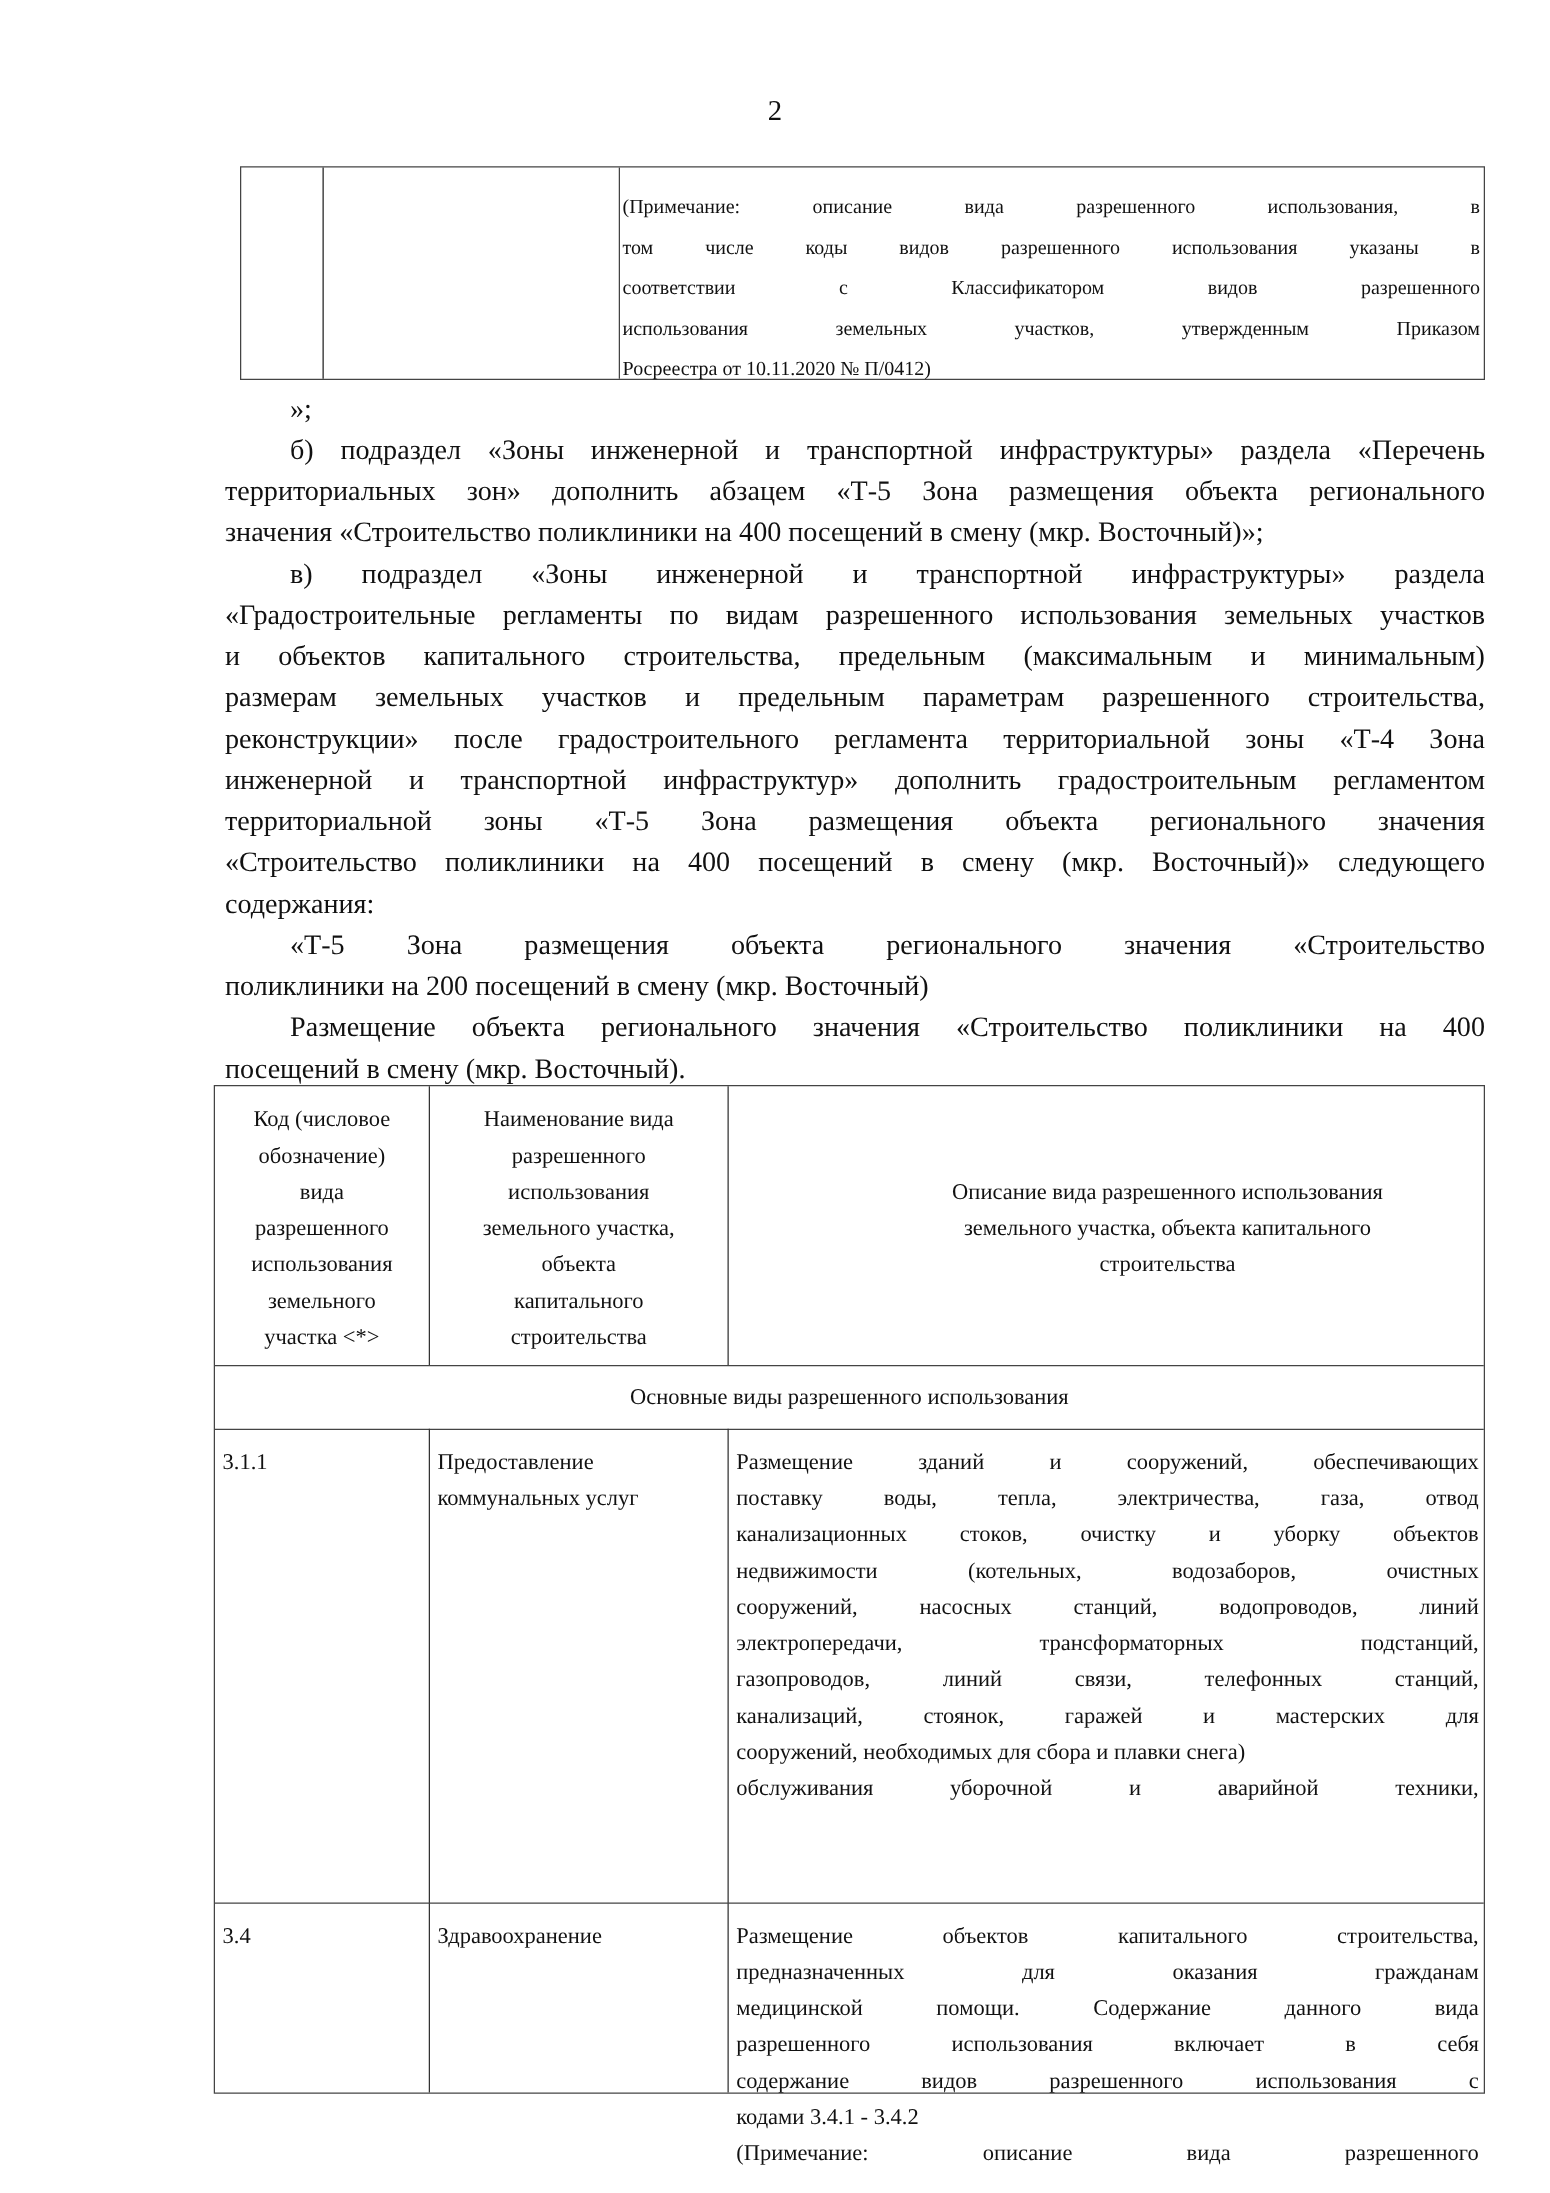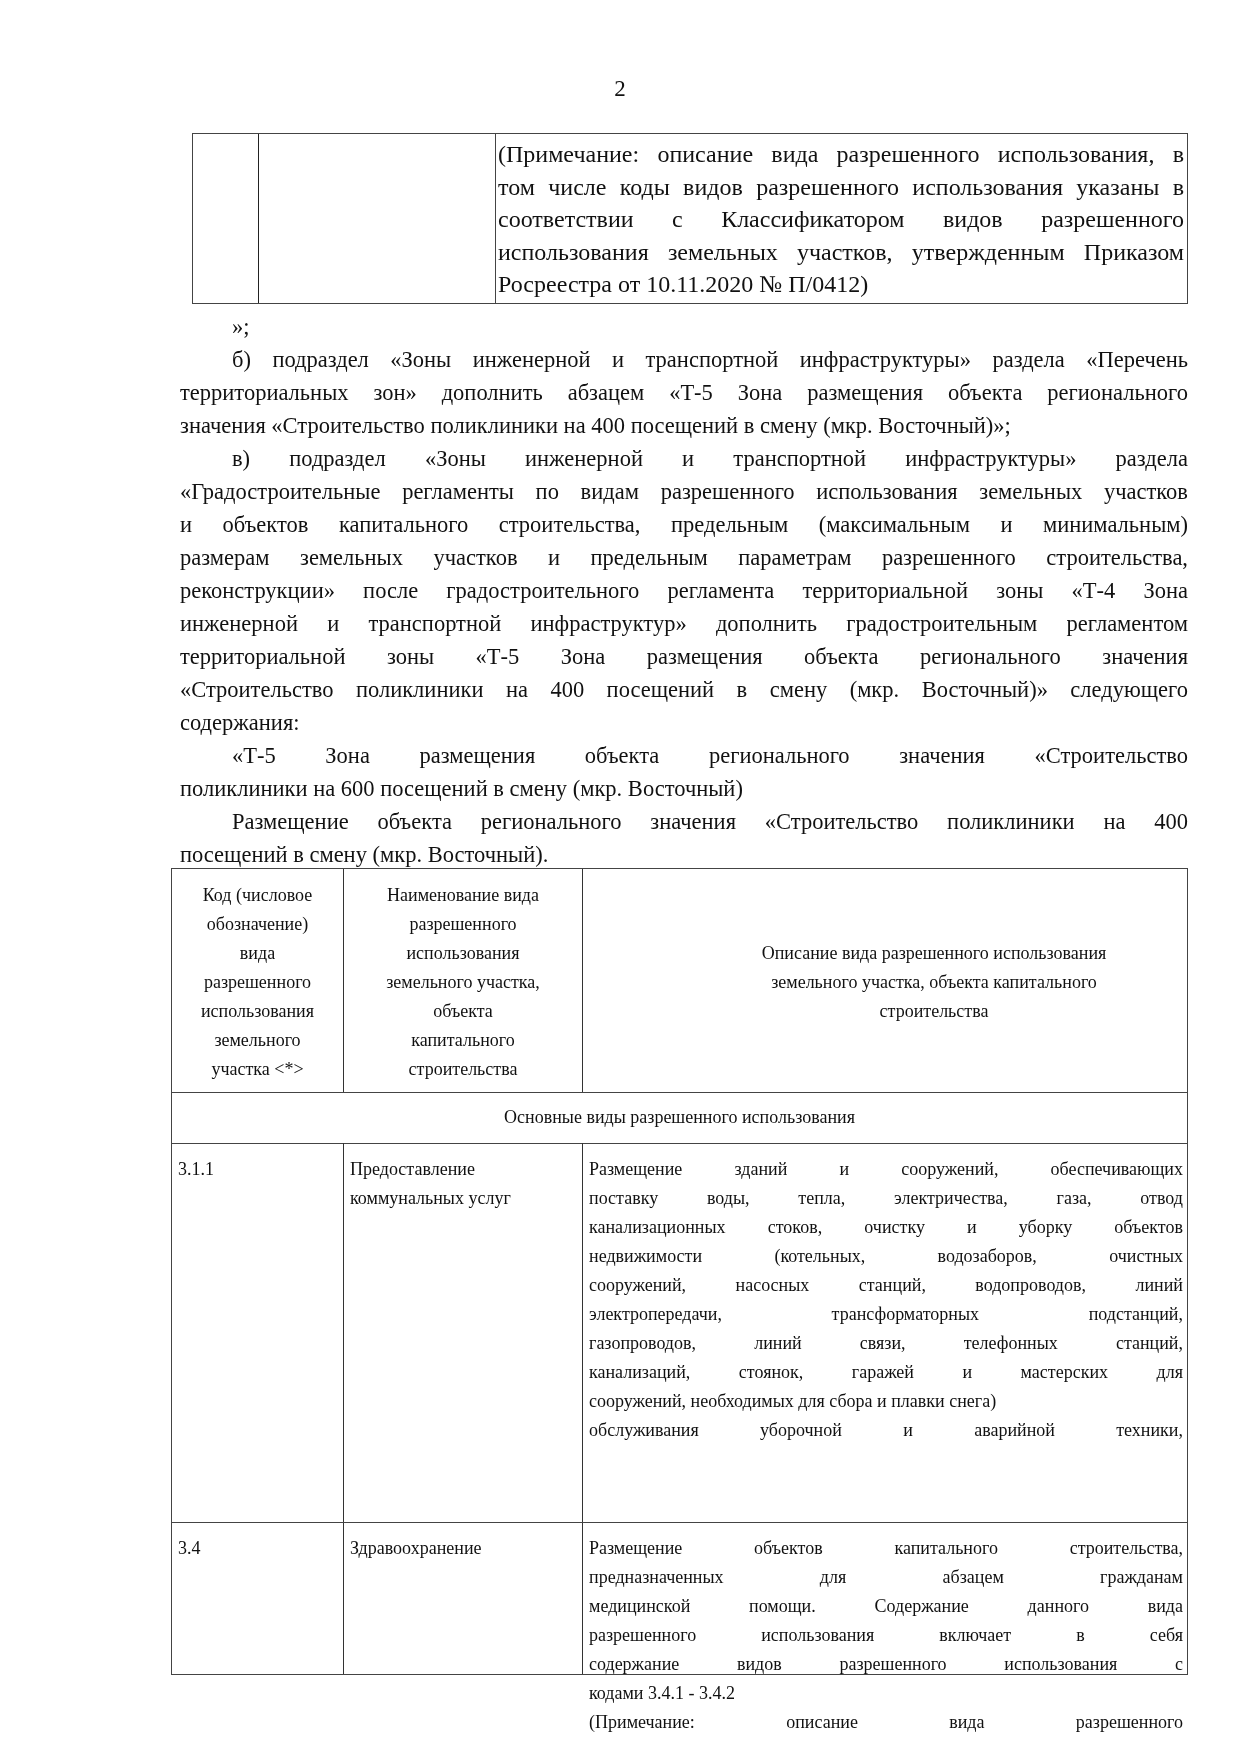--- a/index.html
+++ b/index.html
@@ -5,21 +5,21 @@
   html, body { margin:0; padding:0; background:#ffffff; }
   body { width:1240px; height:1754px; position:relative; overflow:hidden;
          font-family:"Liberation Serif","DejaVu Serif",serif; color:#111; }
   .abs { position:absolute; }
   .pagenum { left:0; width:1240px; top:76px; text-align:center; font-size:23px; line-height:26px; }
 
   
   .ttable { left:192px; top:133px; width:996px; height:171px; border:1.5px solid #444; box-sizing:border-box; }
   .ttable .c1 { position:absolute; left:0; top:0; bottom:0; width:65px; border-right:1.5px solid #222; }
   .ttable .c2 { position:absolute; left:65px; top:0; bottom:0; width:237px; border-right:1.5px solid #444; }
-  .ttable .c3 { position:absolute; left:305px; right:3px; top:4px; font-size:24px; line-height:32.6px;
+  .ttable .c3 { position:absolute; left:305px; right:3px; top:16px; font-size:16px; line-height:32.6px;
                 text-align:justify; }
   .ttable .c3 span.line { display:block; text-align:justify; text-align-last:justify; }
   .ttable .c3 span.line.last { text-align-last:left; }
 
   .para { left:180px; width:1008px; font-size:22.5px; line-height:33px; }
   .para .line { display:block; text-align:justify; text-align-last:justify; white-space:nowrap; }
   .para .line.last { text-align-last:left; }
   .para .indent { padding-left:52px; }
   .bold { font-weight:normal; }
 
@@ -67,21 +67,21 @@
   <span class="line">размерам земельных участков и предельным параметрам разрешенного строительства,</span>
   <span class="line">реконструкции» после градостроительного регламента территориальной зоны «Т-4 Зона</span>
   <span class="line">инженерной и транспортной инфраструктур» дополнить градостроительным регламентом</span>
   <span class="line">территориальной зоны «Т-5 Зона размещения объекта регионального значения</span>
   <span class="line">«Строительство поликлиники на 400 посещений в смену (мкр. Восточный)» следующего</span>
   <span class="line last">содержания:</span>
 </div>
 
 <div class="abs para bold" style="top:739px;">
   <span class="line indent">«Т-5 Зона размещения объекта регионального значения «Строительство</span>
-  <span class="line last">поликлиники на 600 посещений в смену (мкр. Восточный)</span>
+  <span class="line last">поликлиники на 200 посещений в смену (мкр. Восточный)</span>
 </div>
 
 <div class="abs para" style="top:805px;">
   <span class="line indent">Размещение объекта регионального значения «Строительство поликлиники на 400</span>
   <span class="line last">посещений в смену (мкр. Восточный).</span>
 </div>
 
 <div class="abs mtable">
 
   <div class="vline" style="left:171px; top:0; height:223px;"></div>
@@ -135,20 +135,20 @@
     <span class="line last">сооружений, необходимых для сбора и плавки снега)</span>
     <span class="line">обслуживания уборочной и аварийной техники,</span>
   </div>
 
   <div class="cell" style="left:6px; width:160px; top:665px;">3.4</div>
   <div class="cell" style="left:178px; width:232px; top:665px;">
     <span class="line">Здравоохранение</span>
   </div>
   <div class="cell just" style="left:417px; width:594px; top:665px;">
     <span class="line">Размещение объектов капитального строительства,</span>
-    <span class="line">предназначенных для абзацем гражданам</span>
+    <span class="line">предназначенных для оказания гражданам</span>
     <span class="line">медицинской помощи. Содержание данного вида</span>
     <span class="line">разрешенного использования включает в себя</span>
     <span class="line">содержание видов разрешенного использования с</span>
     <span class="line last">кодами 3.4.1 - 3.4.2</span>
     <span class="line">(Примечание: описание вида разрешенного</span>
   </div>
 </div>
 
 </body></html>

